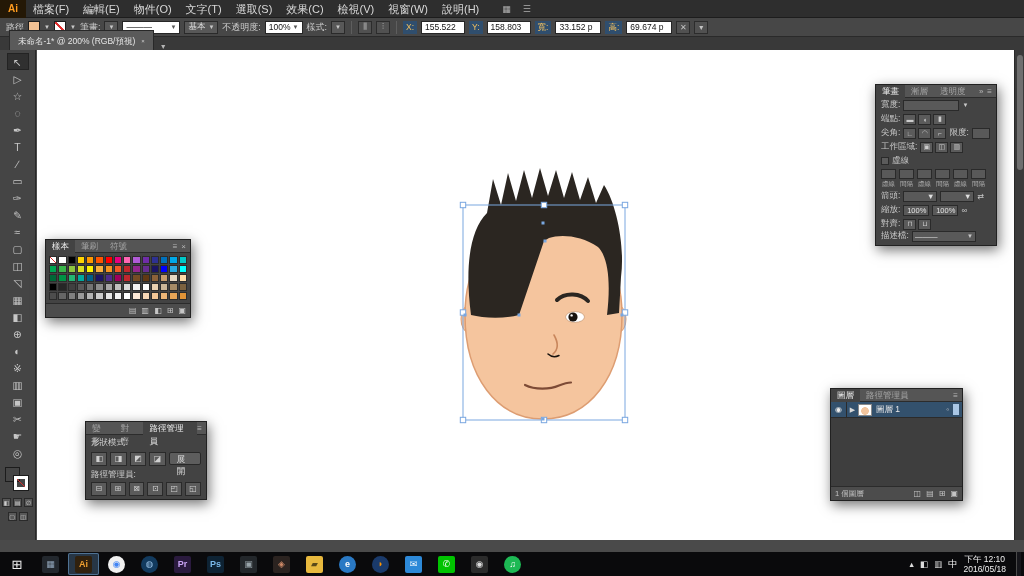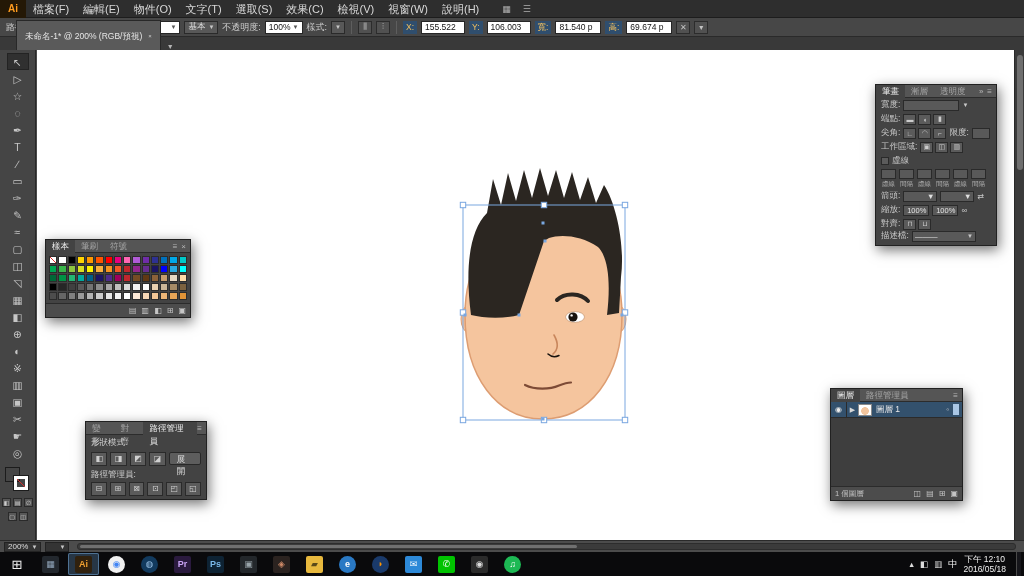--- a/index.html
+++ b/index.html
@@ -15,21 +15,21 @@
 .cb-sep{width:1px;height:13px;background:#5e5e5e;margin:0 2px}
 .cb-swatch{width:12px;height:12px;border:1px solid #1c1c1c;position:relative}
 .cb-swatch.none{background:linear-gradient(45deg,#fff 44%,#e03030 44%,#e03030 56%,#fff 56%)}
 .caret{font-size:6px;color:#c8c8c8}
 .cb-field{background:#fff;color:#141414;border:1px solid #262626;height:13px;display:flex;align-items:center;padding:0 3px;font-size:8.5px}
 .cb-dark{background:#585858;color:#ddd;border:1px solid #2a2a2a;height:13px;display:flex;align-items:center;padding:0 3px;font-size:8.5px;gap:3px}
 .cb-chip{background:#2f4e6e;color:#f2c05e;padding:0 3px;height:13px;line-height:13px;font-size:8.5px}
 .cb-icon{width:14px;height:13px;background:#515151;border:1px solid #2c2c2c;color:#c4c4c4;font-size:8px;display:flex;align-items:center;justify-content:center}
 
 .tab-bar{position:absolute;left:0;top:37px;width:1024px;height:13px;background:#393939;display:flex;align-items:flex-end}
-.doc-tab{margin-left:16px;height:30px;background:#5a5a5a;color:#e6e6e6;font-size:8.5px;line-height:12px;padding:0 8px;border:1px solid #282828;border-bottom:none;display:flex;gap:6px;align-items:center}
+.doc-tab{margin-left:9px;height:20px;background:#5a5a5a;color:#e6e6e6;font-size:8.5px;line-height:12px;padding:0 8px;border:1px solid #282828;border-bottom:none;display:flex;gap:6px;align-items:center}
 .tabbar-caret{color:#b5b5b5;font-size:7px;margin-left:6px}
 
 .toolbar{position:absolute;left:0;top:50px;width:36px;height:490px;background:#454545;border-right:1px solid #282828;display:flex;flex-direction:column;align-items:center;padding-top:3px}
 .tool{width:22px;height:17px;color:#c6c6c6;font-size:10.5px;display:flex;align-items:center;justify-content:center}
 .tool.active{background:#303030;border:1px solid #232323}
 .tb-swatch-block{position:relative;width:26px;height:26px;margin-top:6px}
 .tb-fill{position:absolute;left:0;top:0;width:15px;height:15px;border:1px solid #1c1c1c}
 .tb-stroke{position:absolute;left:9px;top:9px;width:14px;height:14px;border:3px solid #fff;outline:1px solid #1c1c1c;background:linear-gradient(45deg,transparent 44%,#d43030 44%,#d43030 56%,transparent 56%)}
 .tb-minis{display:flex;gap:2px;margin-top:5px}
 .tb-mini{width:9px;height:9px;background:#585858;border:1px solid #2a2a2a;color:#ccc;font-size:6px;display:flex;align-items:center;justify-content:center}
@@ -148,25 +148,25 @@
     <span class="cb-sep"></span>
     <span class="cb-icon">⫼</span>
     <span class="cb-icon">⫶</span>
     <span class="cb-sep"></span>
     <span class="cb-chip">X:</span>
     <span class="cb-field" style="width:44px">
         <span>155.522</span>
       </span>
     <span class="cb-chip">Y:</span>
     <span class="cb-field" style="width:44px">
-        <span>106.003</span>
+        <span>158.803</span>
       </span>
     <span class="cb-chip">寬:</span>
     <span class="cb-field" style="width:46px">
-        <span>81.540 p</span>
+        <span>33.152 p</span>
       </span>
     <span class="cb-chip">高:</span>
     <span class="cb-field" style="width:46px">
         <span>69.674 p</span>
       </span>
     <span class="cb-icon">✕</span>
     <span class="cb-icon">▾</span>
   </div>
 
   <div class="tab-bar">
@@ -504,32 +504,20 @@
       <span>1 個圖層</span>
       <span class="ficons" id="layers-footer-icons">
           <span>◫</span>
           <span>▤</span>
           <span>⊞</span>
           <span>▣</span>
         </span>
     </div>
   </div>
 
-  <div class="status-bar">
-    <span class="zoom-box">
-        <span>200%</span>
-        <span class="caret">▼</span>
-      </span>
-    <span class="zoom-box" style="width:24px;justify-content:flex-end">
-        <span class="caret">▼</span>
-      </span>
-    <span class="htrack">
-        <span class="hthumb"></span>
-      </span>
-  </div>
 
   <div class="taskbar">
     <div class="start">⊞</div>
     <div class="task-icons" id="task-icons">
         <div class="ticon">
           <span class="ic" style="color: rgb(143, 163, 184); background: rgb(35, 40, 46);">▦</span>
         </div>
         <div class="ticon tactive">
           <span class="ic" style="color: rgb(240, 160, 48); background: rgb(48, 33, 14);">Ai</span>
         </div>

